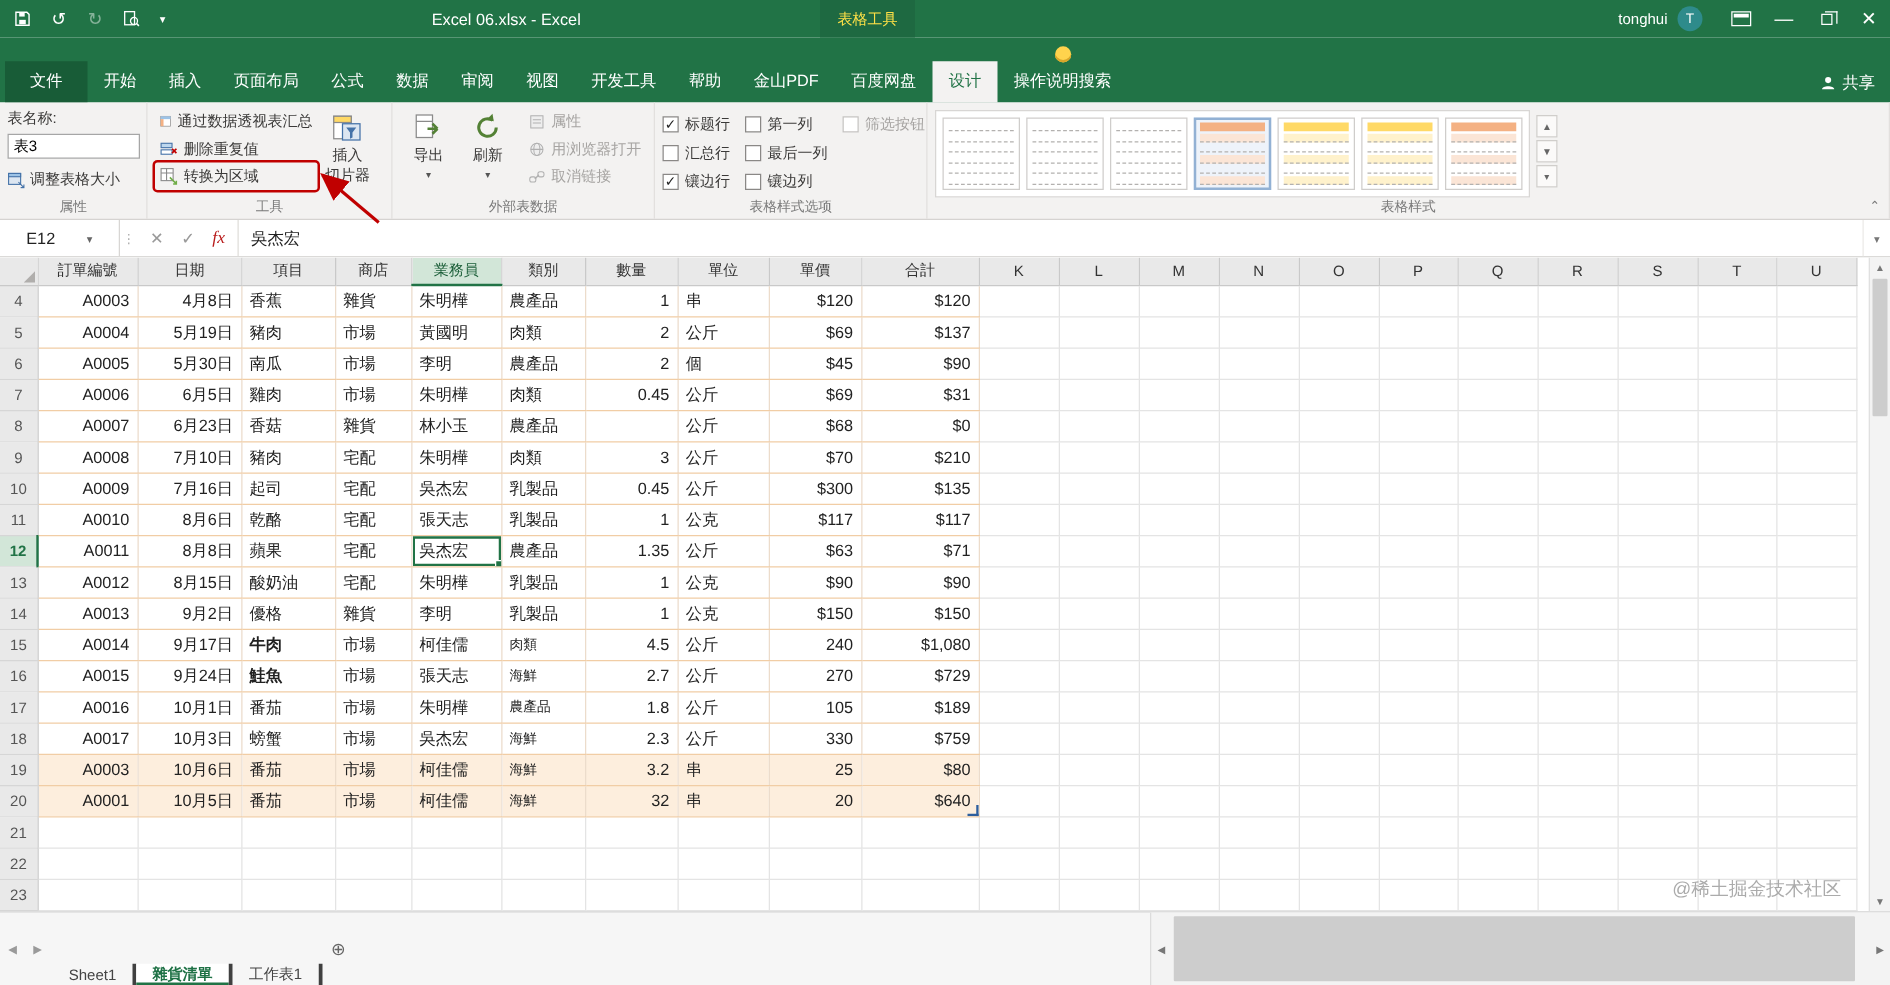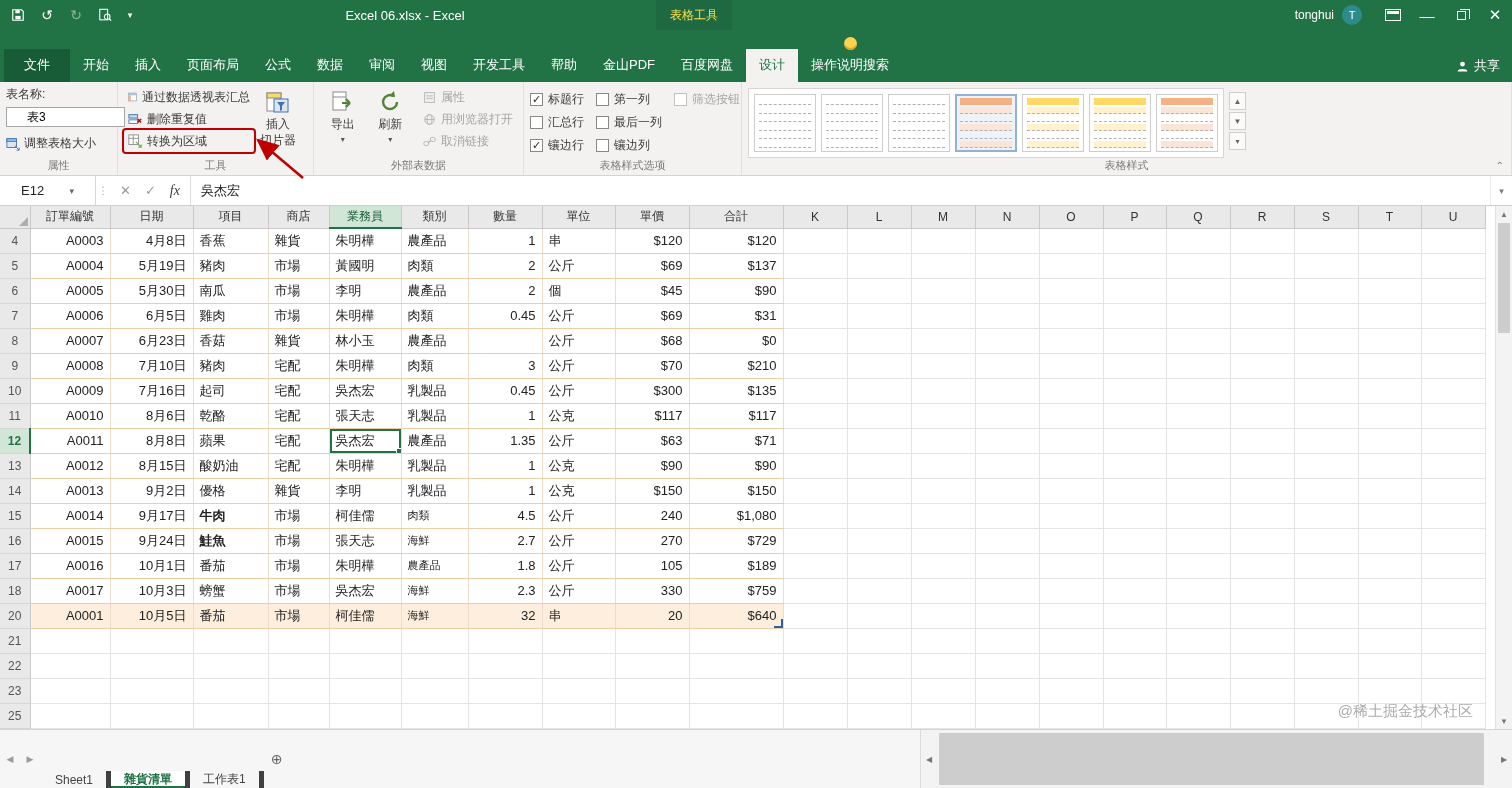--- a/index.html
+++ b/index.html
@@ -32,21 +32,21 @@
   .rtab.tellme{display:flex;align-items:center;gap:6px;flex-direction:column;}
   .bulb{width:13px;height:13px;border-radius:50%;background:#ffd34d;display:inline-block;box-shadow:inset 0 -2px 0 #d8a62a;}
   .share{position:absolute;right:12px;bottom:7px;display:flex;align-items:center;gap:5px;font-size:13px;cursor:pointer;}
 
   
   .ribbon{flex:0 0 94px;background:#f3f2f1;border-bottom:1px solid #d5d3d1;display:flex;position:relative;font-size:12px;color:#3b3a39;}
   .rgroup{position:relative;border-right:1px solid #e2e0de;padding:4px 6px 16px;}
   .glabel{position:absolute;bottom:2px;left:0;right:0;text-align:center;font-size:11px;color:#7a7a7a;}
   .g-props{width:118px;display:flex;flex-direction:column;gap:4px;}
   .tname-label{font-size:12px;}
-  .tname-input{width:119px;height:20px;border:1px solid #a6a6a6;background:#fff;font-size:12px;padding:1px 20px;font-family:"Liberation Sans",sans-serif;}
+  .tname-input{width:106px;height:20px;border:1px solid #a6a6a6;background:#fff;font-size:12px;padding:1px 4px;font-family:"Liberation Sans",sans-serif;}
   .resize-btn{display:flex;align-items:center;gap:4px;margin-top:4px;cursor:pointer;white-space:nowrap;}
   .g-tools{width:196px;display:flex;}
   .tools-left{width:130px;display:flex;flex-direction:column;}
   .stackbtn{height:22px;display:flex;align-items:center;gap:5px;padding:0 4px;white-space:nowrap;cursor:pointer;border-radius:2px;}
   .annotated{box-shadow:0 0 0 2px #c00000;}
   .bigbtn{width:48px;display:flex;flex-direction:column;align-items:center;padding-top:3px;gap:2px;text-align:center;line-height:14px;cursor:pointer;border-radius:2px;}
   .dd{font-size:8px;color:#555;}
   .g-ext{width:210px;display:flex;gap:2px;}
   .ext-stack{display:flex;flex-direction:column;margin-left:4px;}
   .stackbtn.disabled{color:#a6a4a2;cursor:default;}
@@ -70,21 +70,21 @@
   .gal-arrows{display:flex;flex-direction:column;gap:2px;margin:6px 0 0 5px;}
   .ga{width:17px;height:18px;border:1px solid #d0cecb;background:#fbfaf9;display:flex;align-items:center;justify-content:center;font-size:8px;color:#666;cursor:pointer;}
   .collapse{position:absolute;right:8px;bottom:4px;font-size:10px;color:#777;cursor:pointer;}
 
   
   .formula-bar{flex:0 0 30px;background:#fff;border-bottom:1px solid #d0cecc;display:flex;align-items:stretch;font-size:13px;}
   .name-box{width:96px;border-right:1px solid #d8d6d4;display:flex;align-items:center;justify-content:space-between;padding:0 21px;cursor:pointer;}
   .nb-caret{font-size:9px;color:#666;}
   .fx-sep{width:14px;display:flex;align-items:center;justify-content:center;color:#aaa;font-size:10px;}
   .fx-btns{display:flex;align-items:center;gap:14px;padding:0 10px;border-right:1px solid #e0deda;color:#9a9a9a;}
-  .fx-btns .fx{font-family:"Liberation Serif",serif;font-style:italic;color:#404040;font-size:14px;cursor:pointer;}
+  .fx-btns .fx{font-family:"Liberation Serif",serif;font-style:italic;color:#b91c1c;font-size:14px;cursor:pointer;}
   .fx-btns span{cursor:pointer;}
   .formula-content{flex:1;display:flex;align-items:center;padding:0 10px;}
   .fb-expand{width:22px;display:flex;align-items:center;justify-content:center;color:#777;font-size:9px;border-left:1px solid #eceae8;cursor:pointer;}
 
   
   .sheet-area{flex:1;display:flex;position:relative;overflow:hidden;background:#fff;}
   .grid-wrap{flex:1;overflow:hidden;position:relative;}
   table.sheet{border-collapse:collapse;table-layout:fixed;font-size:13px;}
   .sheet th{background:#e9e9e9;border-right:1px solid #c9c9c9;border-bottom:1px solid #c9c9c9;font-weight:normal;color:#333;height:22px;font-size:12px;text-align:center;padding:0 2px;overflow:hidden;white-space:nowrap;cursor:pointer;}
   .sheet th.corner{position:relative;cursor:pointer;}
@@ -107,21 +107,21 @@
 
   .vscroll{flex:0 0 16px;background:#f3f3f3;border-left:1px solid #e0e0e0;display:flex;flex-direction:column;align-items:center;}
   .sarrow{height:16px;width:16px;display:flex;align-items:center;justify-content:center;font-size:8px;color:#777;cursor:pointer;flex:0 0 16px;}
   .vthumb{width:12px;height:110px;background:#cdcdcd;border-radius:1px;margin-top:1px;cursor:grab;}
   .vspacer{flex:1;}
 
   
   .tabbar{flex:0 0 23px;background:#f6f6f6;border-top:1px solid #d4d4d4;display:flex;align-items:stretch;font-size:12px;position:relative;}
   .nav-a{width:20px;display:flex;align-items:center;justify-content:center;color:#9a9a9a;font-size:9px;cursor:pointer;}
   .stabs{display:flex;align-items:stretch;margin-left:2px;}
-  .stab{padding:0 13px;display:flex;align-items:center;border-right:5px solid #404040;color:#444;cursor:pointer;white-space:nowrap;margin-top:41px;}
+  .stab{padding:0 13px;display:flex;align-items:center;border-right:3px solid #404040;color:#444;cursor:pointer;white-space:nowrap;margin-top:41px;}
   .stab.active{background:#fff;color:#1e7145;font-weight:bold;box-shadow:inset 0 -2px 0 #217346;}
   .addsheet{width:26px;display:flex;align-items:center;justify-content:center;color:#666;font-size:14px;cursor:pointer;}
   .hscroll{margin-left:auto;width:592px;display:flex;align-items:center;border-left:1px solid #dcdcdc;background:#f3f3f3;}
   .htrack{flex:1;height:100%;position:relative;}
   .hthumb{position:absolute;left:2px;top:3px;bottom:3px;width:545px;background:#cdcdcd;border-radius:1px;cursor:grab;}
 
   .overlay{position:absolute;inset:0;pointer-events:none;z-index:100;}
   svg.micon{display:block;}
 </style>
 </head>
@@ -833,20 +833,44 @@
               <td></td>
               <td></td>
               <td></td>
               <td></td>
               <td></td>
               <td></td>
               <td></td>
               <td></td>
             </tr>
             <tr class="shaded">
+              <td class="rownum">19</td>
+              <td class="tcell al-right">A0003</td>
+              <td class="tcell al-right">10月6日</td>
+              <td class="tcell al-left">番茄</td>
+              <td class="tcell al-left">市場</td>
+              <td class="tcell al-left">柯佳儒</td>
+              <td class="tcell al-left small">海鮮</td>
+              <td class="tcell al-right">3.2</td>
+              <td class="tcell al-left">串</td>
+              <td class="tcell al-right">25</td>
+              <td class="tcell al-right">$80</td>
+              <td></td>
+              <td></td>
+              <td></td>
+              <td></td>
+              <td></td>
+              <td></td>
+              <td></td>
+              <td></td>
+              <td></td>
+              <td></td>
+              <td></td>
+            </tr>
+            <tr class="shaded">
               <td class="rownum">20</td>
               <td class="tcell al-right">A0001</td>
               <td class="tcell al-right">10月5日</td>
               <td class="tcell al-left">番茄</td>
               <td class="tcell al-left">市場</td>
               <td class="tcell al-left">柯佳儒</td>
               <td class="tcell al-left small">海鮮</td>
               <td class="tcell al-right">32</td>
               <td class="tcell al-left">串</td>
               <td class="tcell al-right">20</td>

